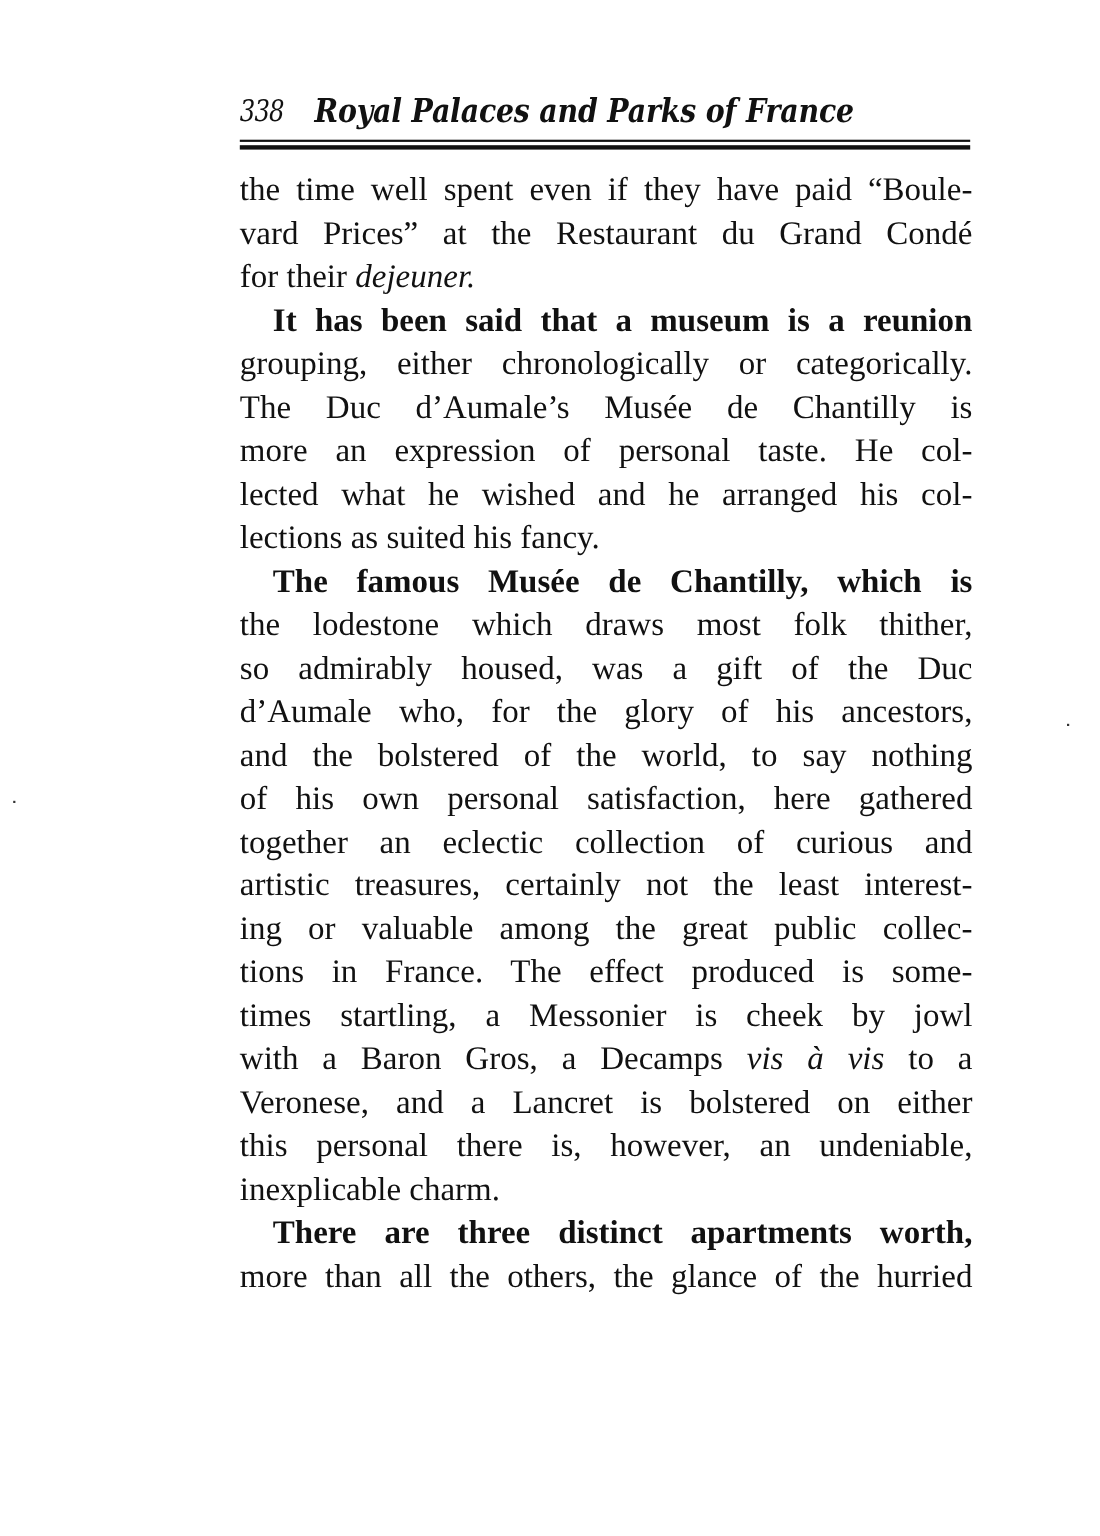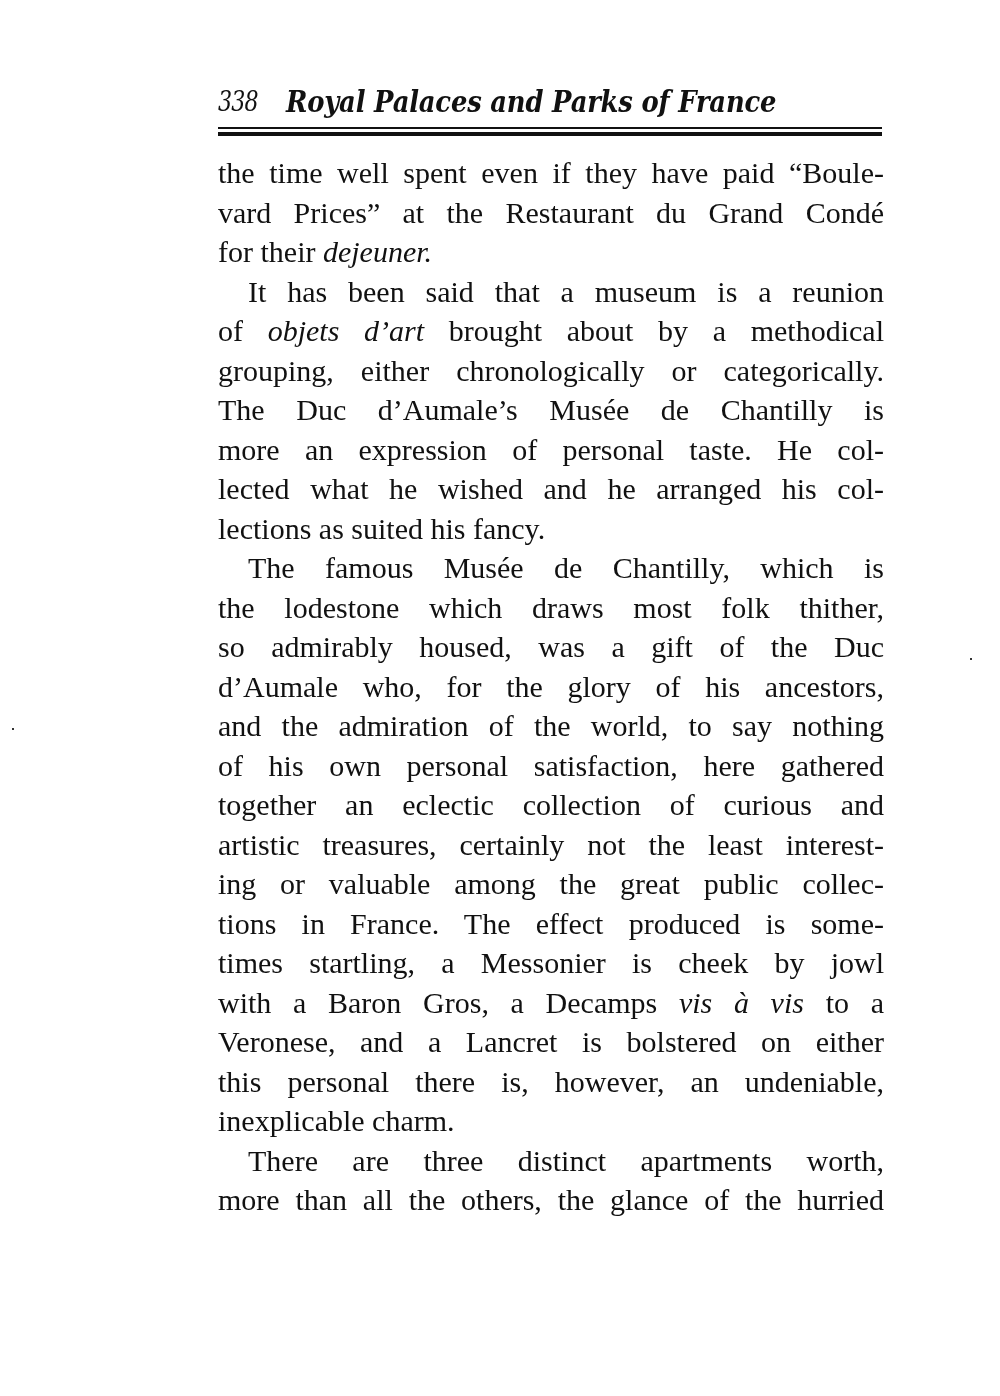--- a/index.html
+++ b/index.html
@@ -78,20 +78,21 @@
       white-space: nowrap;
       text-align: justify;
       text-align-last: justify;
     }
     .line.last {
       text-align: left;
       text-align-last: left;
     }
     .line.indent {
       padding-left: 30px;
+      font-weight: bold;
     }
     .it { font-style: italic; text-align: right; }
     .speck {
       position: absolute;
       width: 2px;
       height: 2px;
       background: #333;
     }
   </style>
 </head>
@@ -107,33 +108,32 @@
 </div>
 
 <div class="body-text" id="body-text">
     <div>
       <span class="line">the time well spent even if they have paid “Boule-</span>
       <span class="line">vard Prices” at the Restaurant du Grand Condé</span>
       <span class="line last">for their <span class="it">dejeuner.</span></span>
     </div>
     <div>
       <span class="line indent">It has been said that a museum is a reunion</span>
-      <span class="line">of <span class="it">objets d’art</span> brought about by a methodical</span>
       <span class="line">grouping, either chronologically or categorically.</span>
       <span class="line">The Duc d’Aumale’s Musée de Chantilly is</span>
       <span class="line">more an expression of personal taste.  He col-</span>
       <span class="line">lected what he wished and he arranged his col-</span>
       <span class="line last">lections as suited his fancy.</span>
     </div>
     <div>
       <span class="line indent">The famous Musée de Chantilly, which is</span>
       <span class="line">the lodestone which draws most folk thither,</span>
       <span class="line">so admirably housed, was a gift of the Duc</span>
       <span class="line">d’Aumale who, for the glory of his ancestors,</span>
-      <span class="line">and the admiration of the world, to say nothing</span>
+      <span class="line">and the bolstered of the world, to say nothing</span>
       <span class="line">of his own personal satisfaction, here gathered</span>
       <span class="line">together an eclectic collection of curious and</span>
       <span class="line">artistic treasures, certainly not the least interest-</span>
       <span class="line">ing or valuable among the great public collec-</span>
       <span class="line">tions in France.  The effect produced is some-</span>
       <span class="line">times startling, a Messonier is cheek by jowl</span>
       <span class="line">with a Baron Gros, a Decamps <span class="it">vis à vis</span> to a</span>
       <span class="line">Veronese, and a Lancret is bolstered on either</span>
       <span class="line">this personal there is, however, an undeniable,</span>
       <span class="line last">inexplicable charm.</span>

